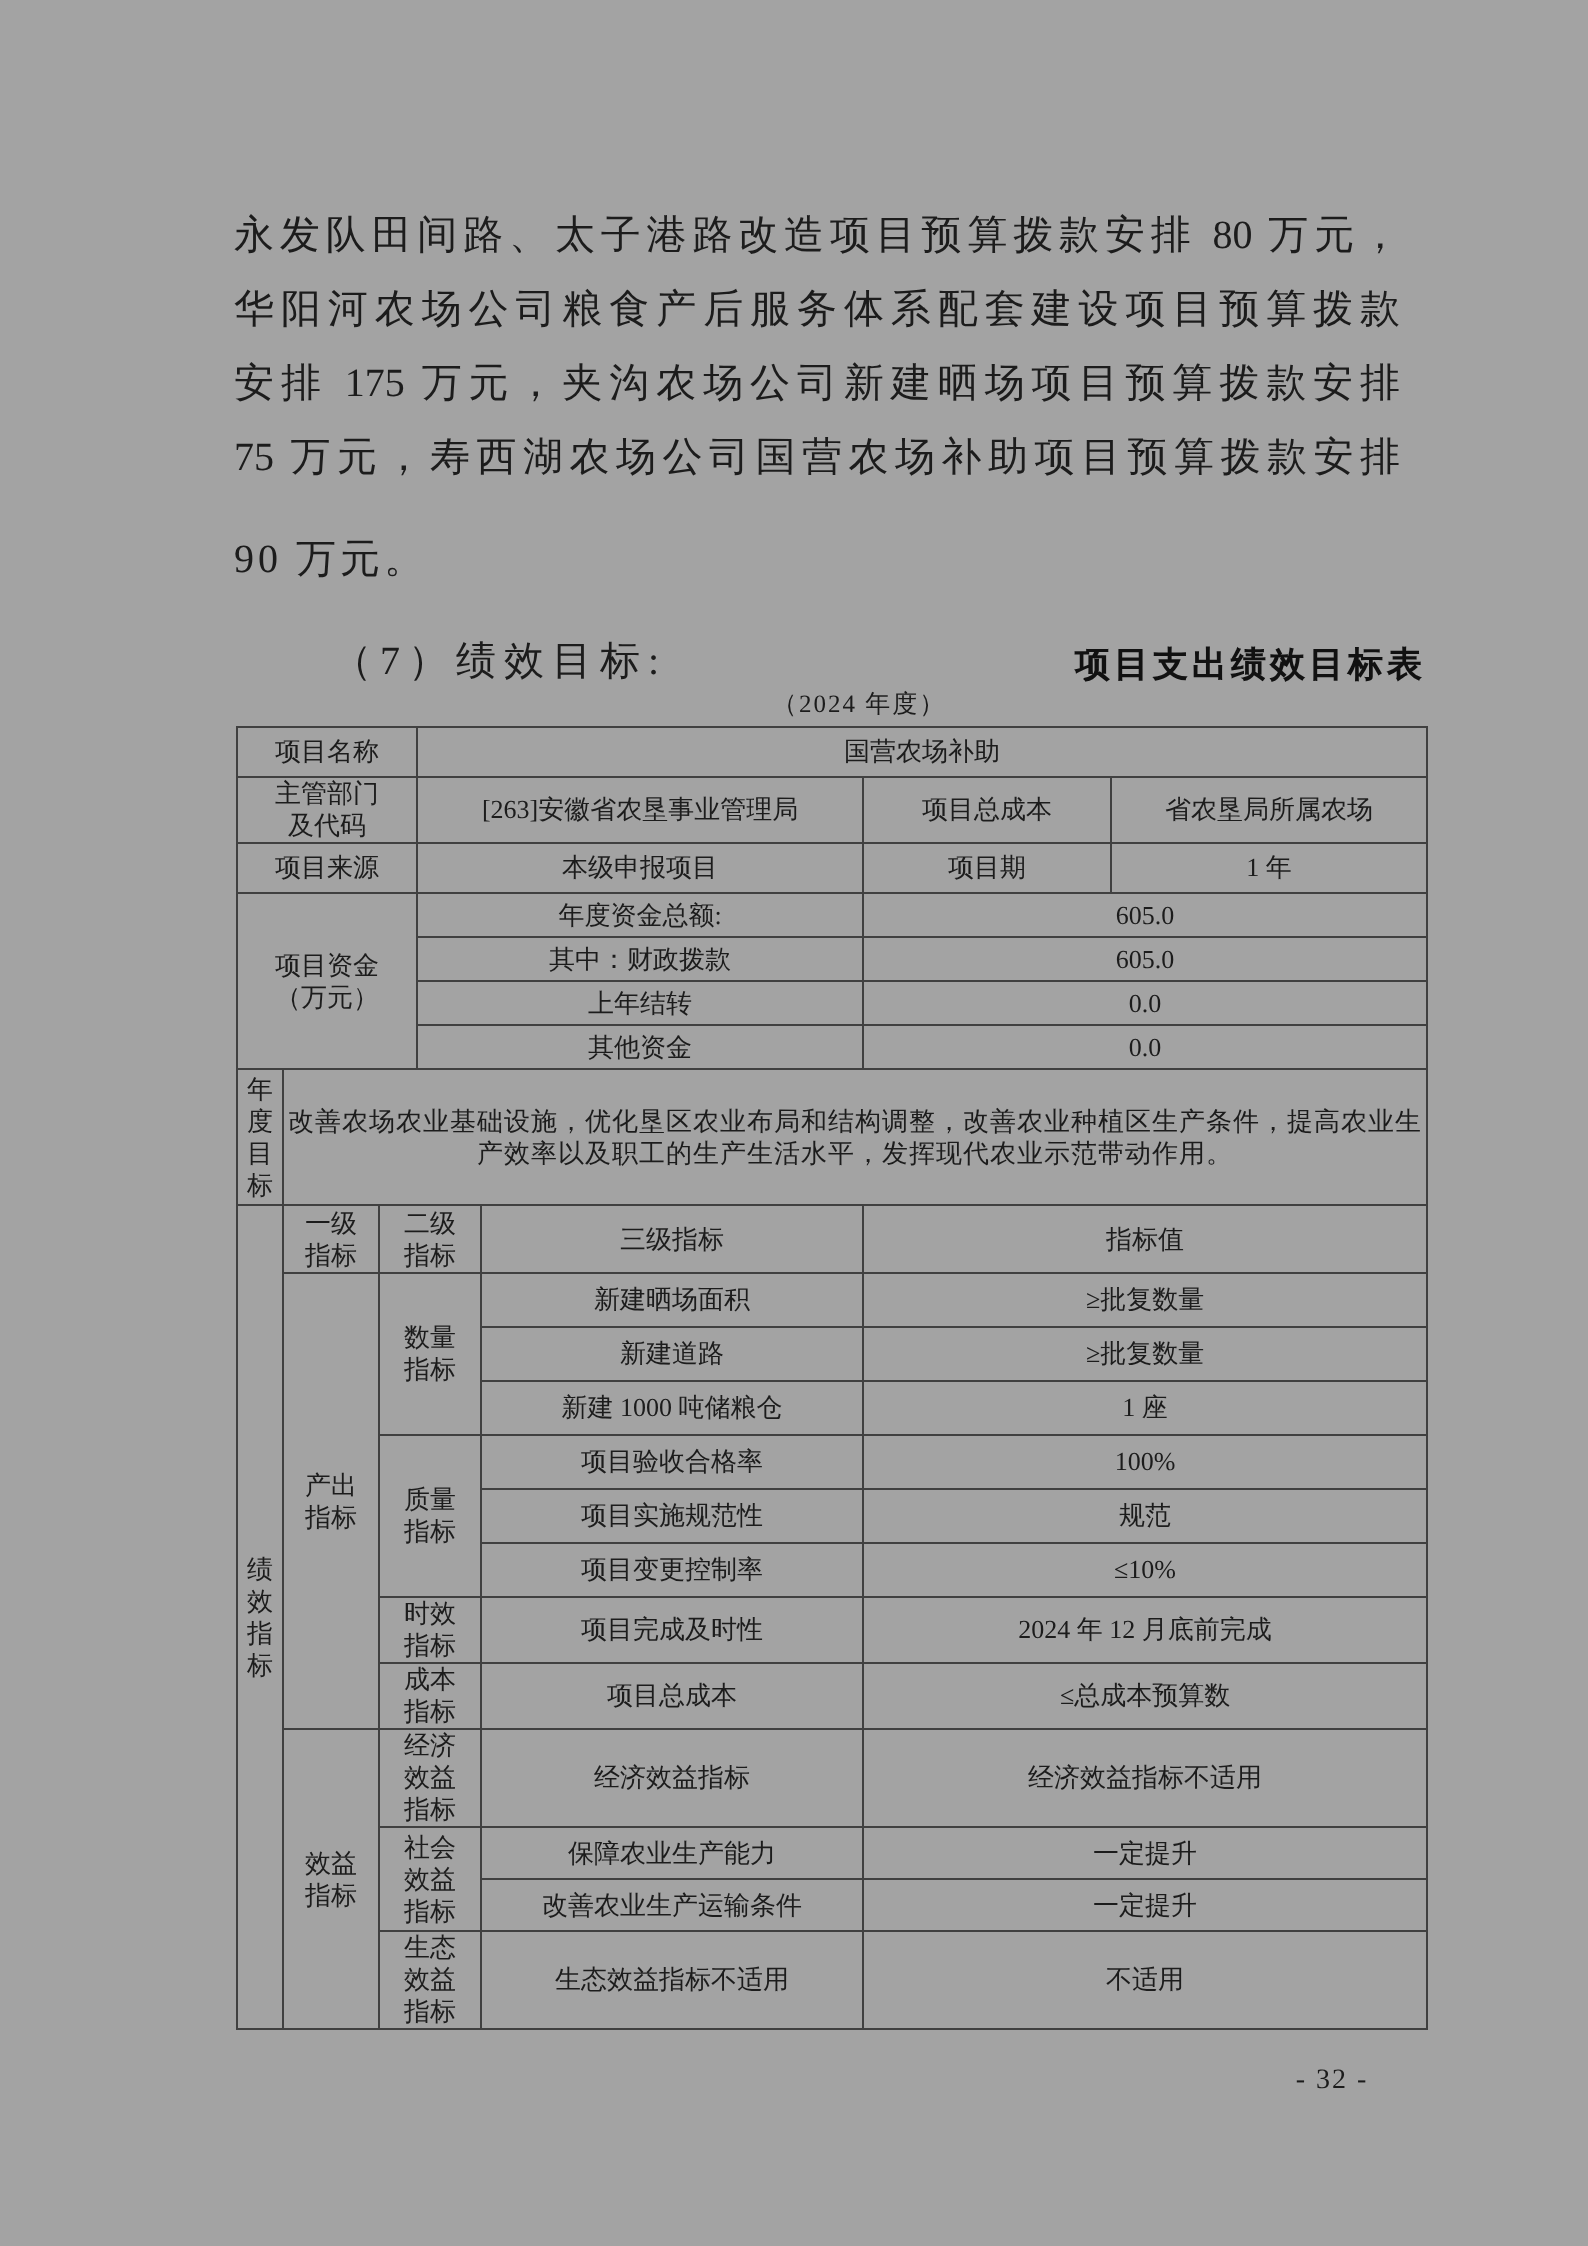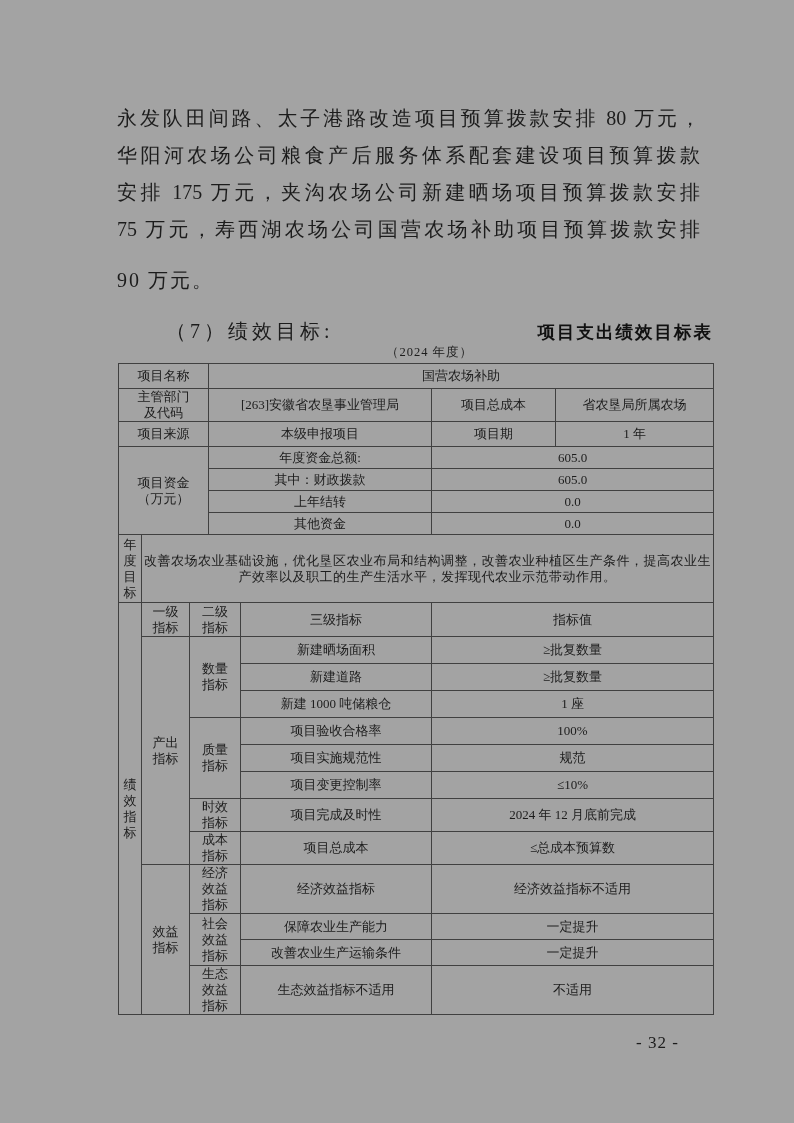--- a/index.html
+++ b/index.html
@@ -40,21 +40,21 @@
   td.pl14{padding-left:14px;margin-top:12px;}
   td.pl30{padding-left:30px;}
   td.pl72{padding-left:72px;}
   td.goal-text{
     text-align:left;padding:4px 9px 4px 9px;font-size:12.5px;line-height:17px;
     letter-spacing:0.5px;
   }
   
   #pagenum{
     position:absolute;left:636px;top:1033px;width:60px;height:18px;
-    font-size:17px;color:#1c1c1c;letter-spacing:1px;text-align:left;
+    font-size:14px;color:#1c1c1c;letter-spacing:1px;text-align:center;
   }
 </style>
 </head>
 <body>
 
 <div id="page">
 
   <div id="para">
     <div class="line jline">永发队田间路、太子港路改造项目预算拨款安排 80 万元，</div>
     <div class="line jline">华阳河农场公司粮食产后服务体系配套建设项目预算拨款</div>

